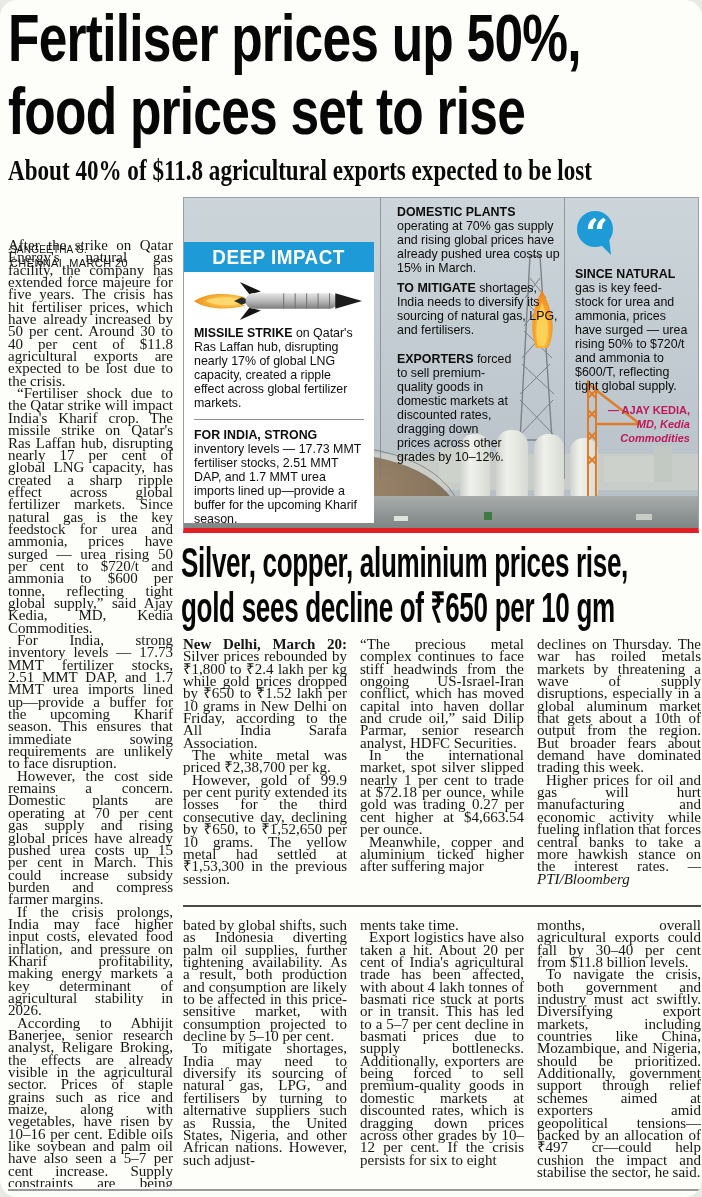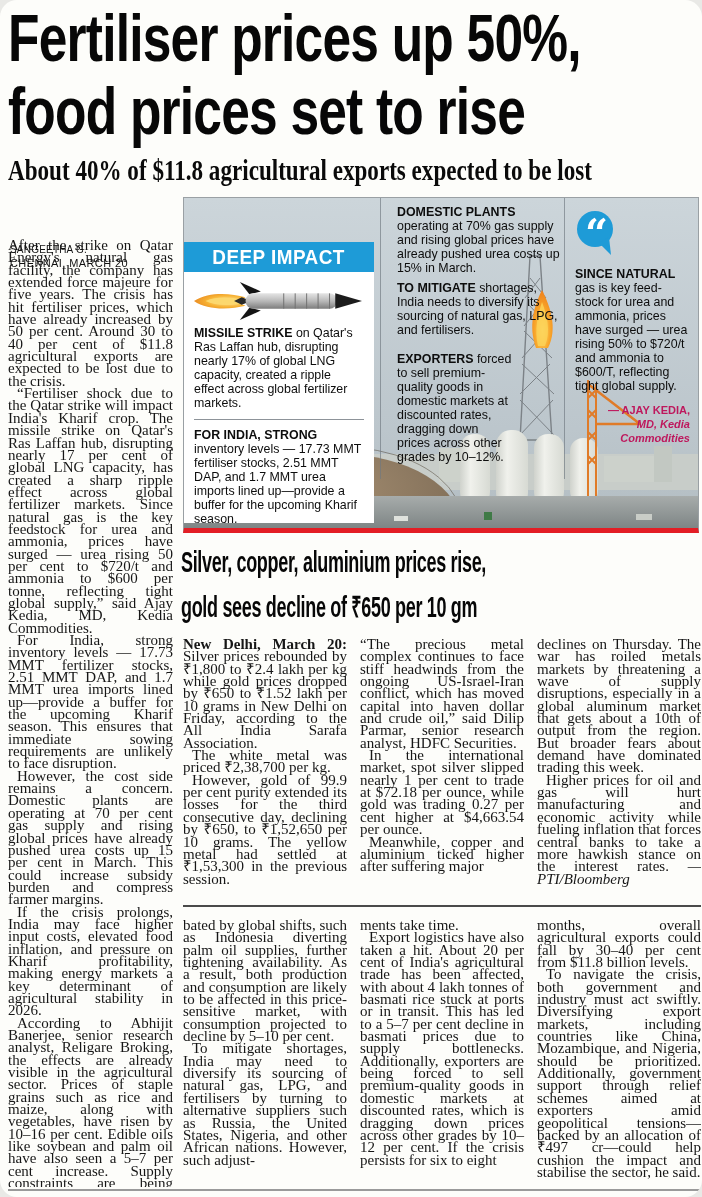--- a/index.html
+++ b/index.html
@@ -36,21 +36,21 @@
   .lead-bold{font-weight:bold;}
   .credit{font-style:italic;}
 
   
   .midrule{position:absolute;left:183px;top:905px;width:518px;height:2px;background:#4a4a4a;}
   .botrule{position:absolute;left:8px;top:1189px;width:692px;height:2px;background:#9a9a9a;}
 
   
   .headline2{position:absolute;left:181px;top:540px;width:520px;margin:0;
     font-family:"Liberation Sans",sans-serif;font-weight:bold;color:#070707;
-    font-size:29px;line-height:45px;letter-spacing:-.5px;}
+    font-size:42px;line-height:45px;letter-spacing:-.5px;}
   .headline2 .cond{transform:scaleX(.62);}
 
   
   .infographic{position:absolute;left:183px;top:197px;width:516px;height:336px;
     box-sizing:border-box;border:1px solid #9aa0a4;border-bottom:5px solid #e31e25;
     background:#c3ccd1;overflow:hidden;}
   .scene{position:absolute;left:0;top:0;width:100%;height:100%;}
   .ig-col{position:absolute;top:0;z-index:2;font-family:"Liberation Sans",sans-serif;}
   .ig-left{left:0;width:190px;height:281px;background:#fff;box-sizing:border-box;margin-top:44px;}
   .ig-mid{left:196px;width:190px;height:281px;box-sizing:border-box;

